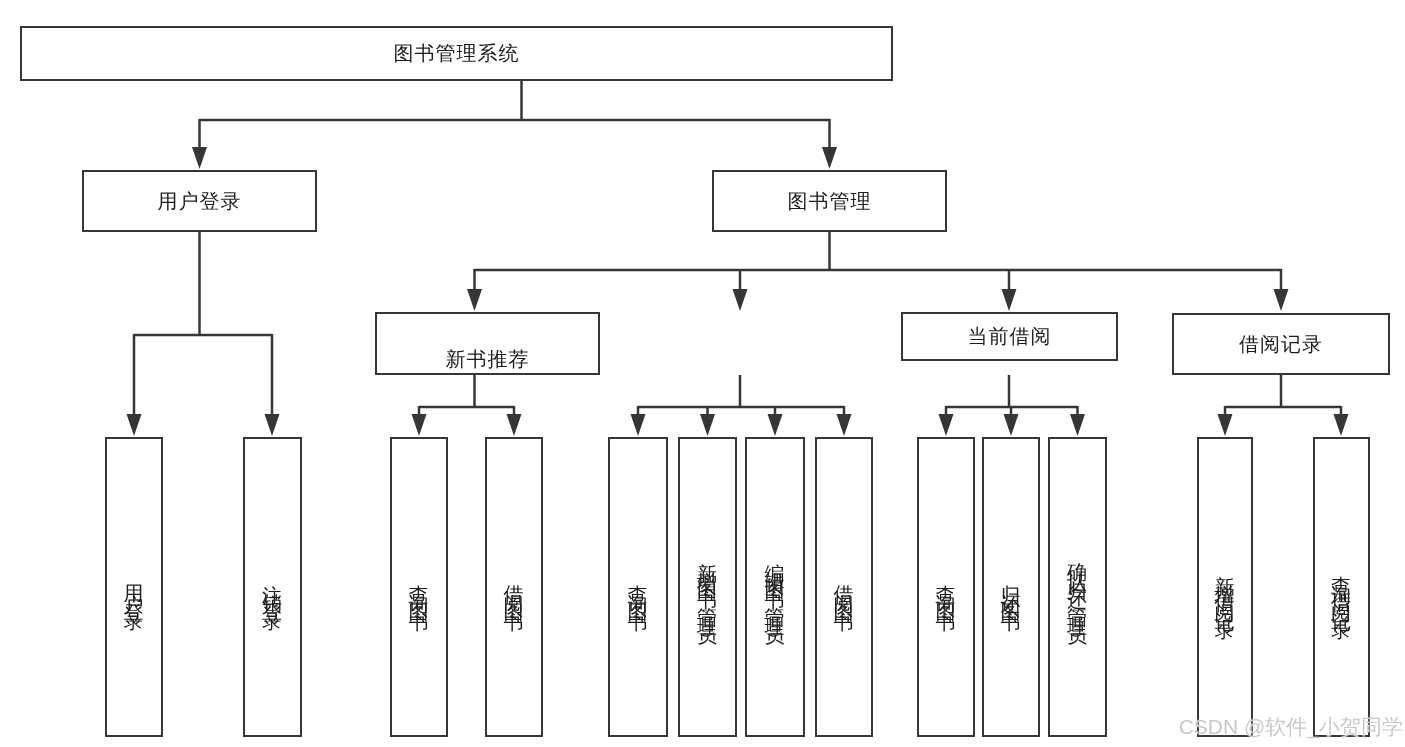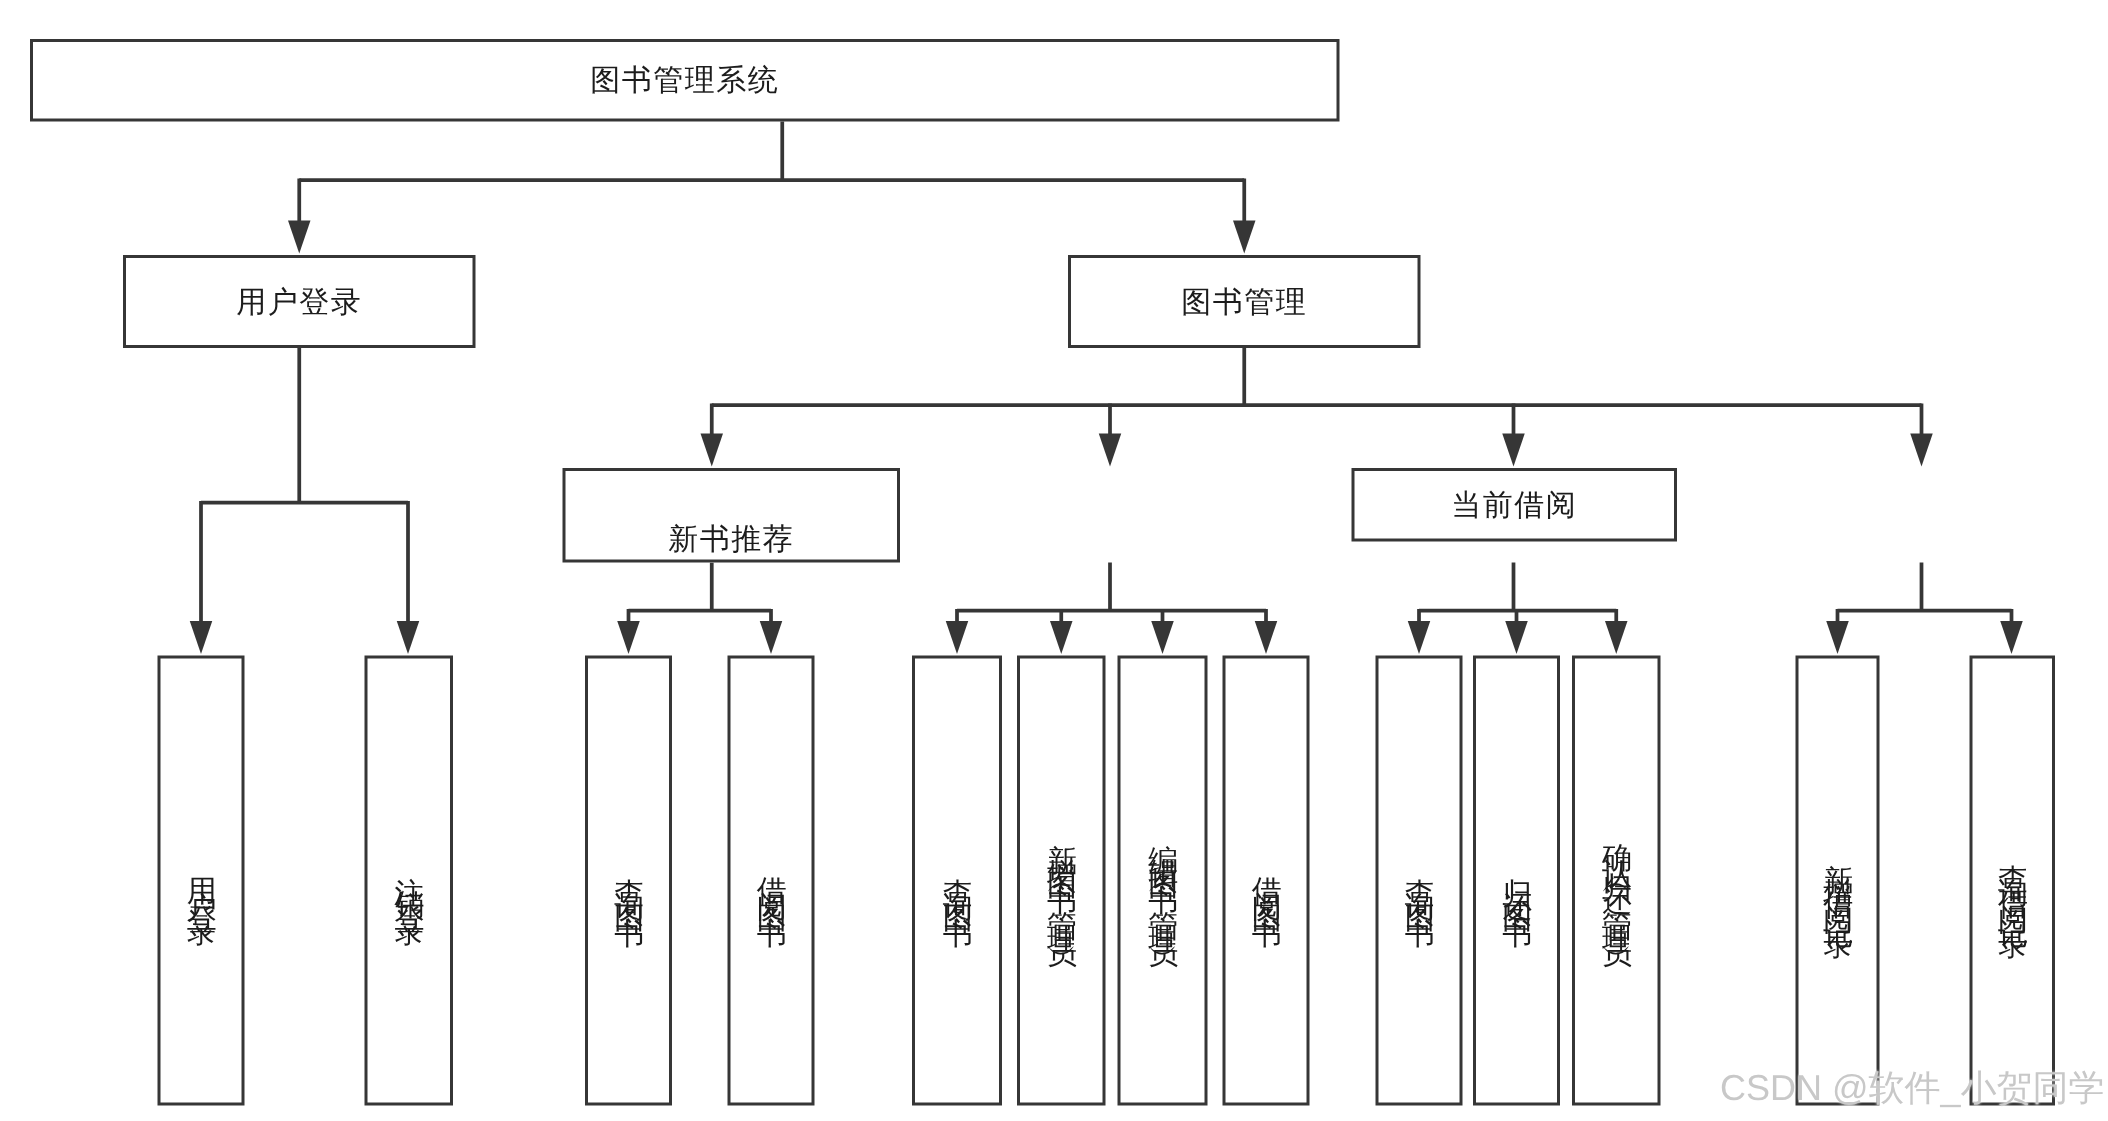--- a/index.html
+++ b/index.html
@@ -42,21 +42,21 @@
     text-orientation: mixed;
     font-size: 20px;
     color: #1c1c1c;
     letter-spacing: 9px;
     line-height: 1.0;
   }
   .watermark {
     position: absolute;
     right: 2px;
     bottom: 6px;
-    font-size: 24px;
+    font-size: 21px;
     color: #c8c8c8;
     text-shadow: 0 0 2px #ffffff;
     white-space: nowrap;
     z-index: 10;
   }
 </style>
 </head>
 <body>
 
 <div class="canvas">
@@ -144,20 +144,23 @@
   <div class="hbox" style="left:712px; top:170px; width:235px; height:62px;">
     <span>图书管理</span>
   </div>
 
   <div class="hbox" style="left:375px; top:312px; width:225px; height:63px;align-items:flex-end;">
     <span>新书推荐</span>
   </div>
   <div class="hbox" style="left:901px; top:312px; width:217px; height:49px;">
     <span>当前借阅</span>
   </div>
+  <div class="hbox" style="left:1172px; top:313px; width:218px; height:62px;">
+    <span>借阅记录</span>
+  </div>
 
   <div class="vbox" style="left:105px; top:437px; width:58px; height:300px;">
     <span>用户登录</span>
   </div>
   <div class="vbox" style="left:243px; top:437px; width:59px; height:300px;">
     <span>注销登录</span>
   </div>
 
   <div class="vbox" style="left:390px; top:437px; width:58px; height:300px;">
     <span>查询图书</span>

